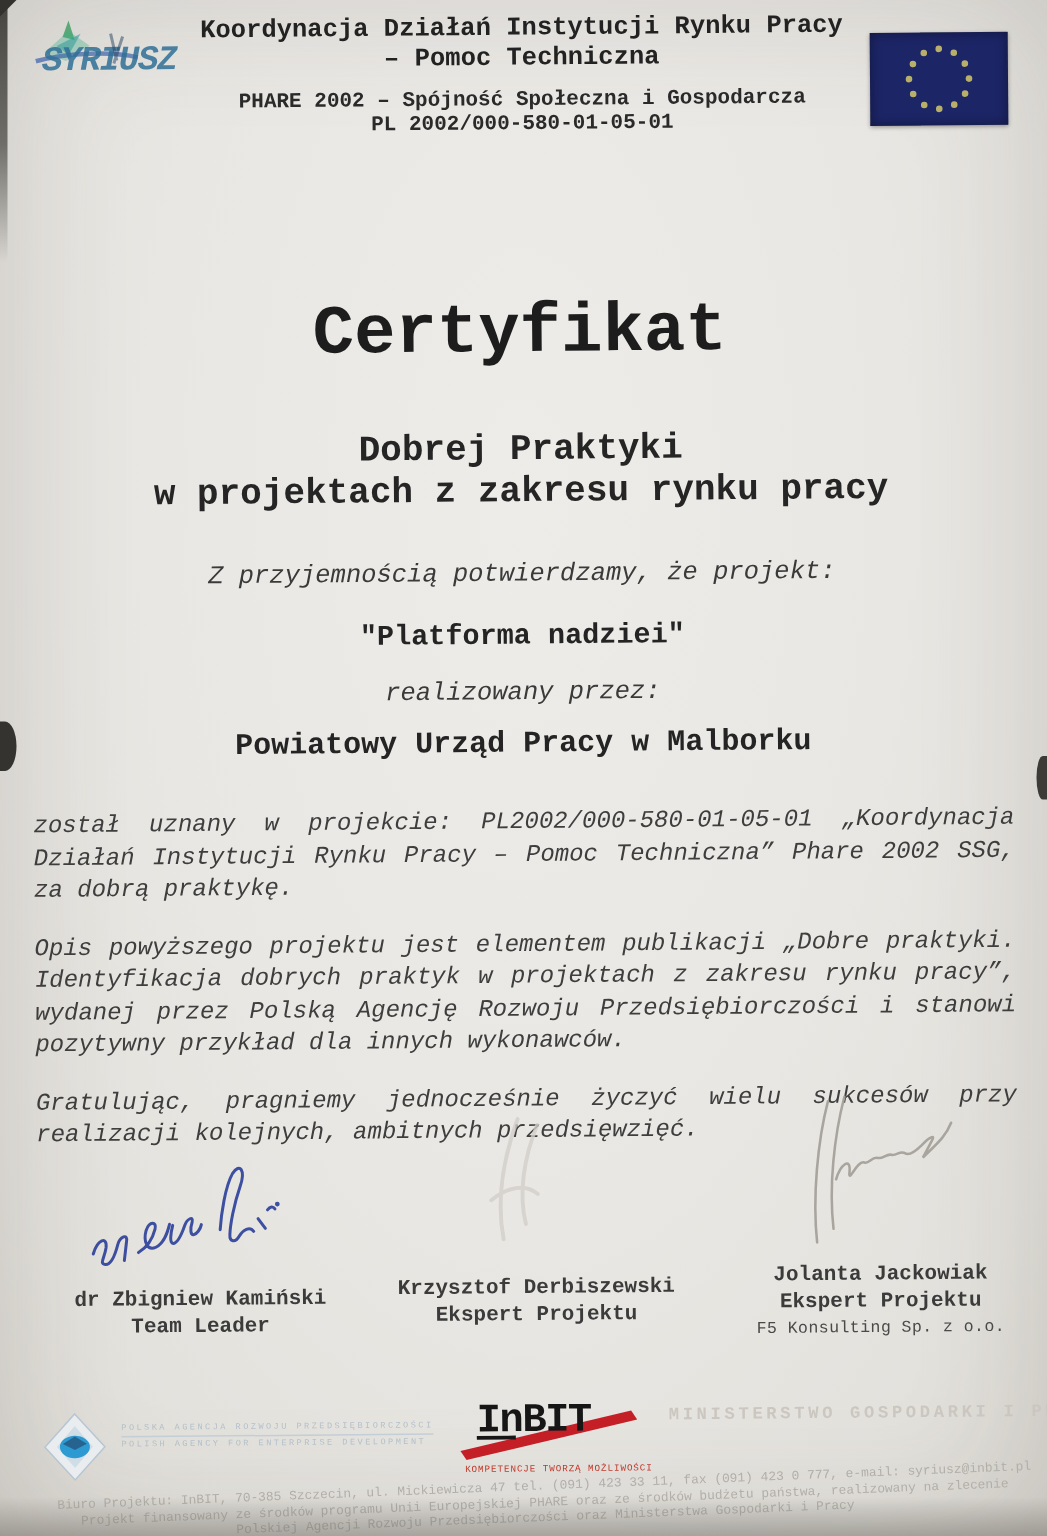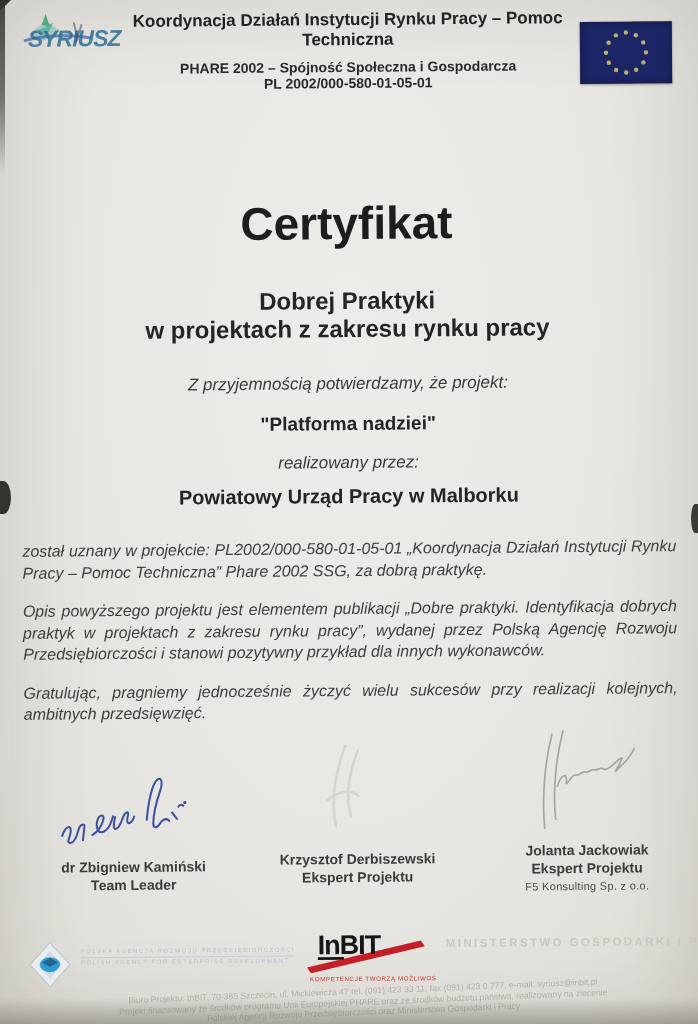--- a/index.html
+++ b/index.html
@@ -1,20 +1,20 @@
 <!DOCTYPE html>
 <html><head>
 <meta charset="utf-8">
 <style>
   html,body{margin:0;padding:0;background:#b9b6b0;}
   .photo{
     position:relative;width:698px;height:1024px;overflow:hidden;
     background:radial-gradient(ellipse at 50% 32%, #eeece9 0%, #e9e7e3 50%, #e3e1dc 82%, #dbd8d2 100%);
     box-shadow:inset 0 0 90px rgba(70,65,58,0.16);
-    font-family:Liberation Sans, sans-serif;color:#2e2e2e;
+    font-family:Liberation Mono, monospace;color:#2e2e2e;
   }
   .sheet{position:absolute;inset:0;transform:rotate(-0.5deg);}
   
   .hdr-center{position:absolute;top:10px;left:128px;width:448px;text-align:center;}
   .hdr-title{font-size:17px;font-weight:bold;line-height:20px;color:#222;}
   .hdr-phare{font-size:14px;font-weight:bold;margin-top:9px;line-height:16px;color:#2a2a2a;}
   .hdr-code{font-size:14px;font-weight:bold;line-height:16px;color:#2a2a2a;}
   .syriusz{position:absolute;top:8px;left:20px;}
   .euflag{position:absolute;top:24px;left:584px;width:92px;height:62px;background:#1c2566;
           box-shadow:0 1px 3px rgba(0,0,0,.35), inset 0 0 8px rgba(0,0,0,.4);}

